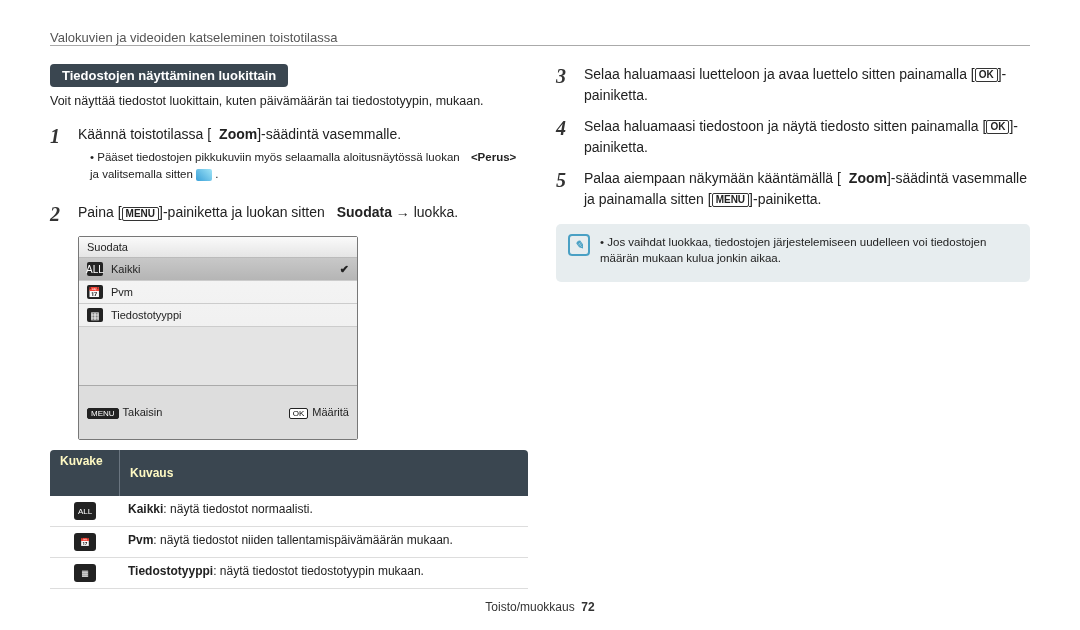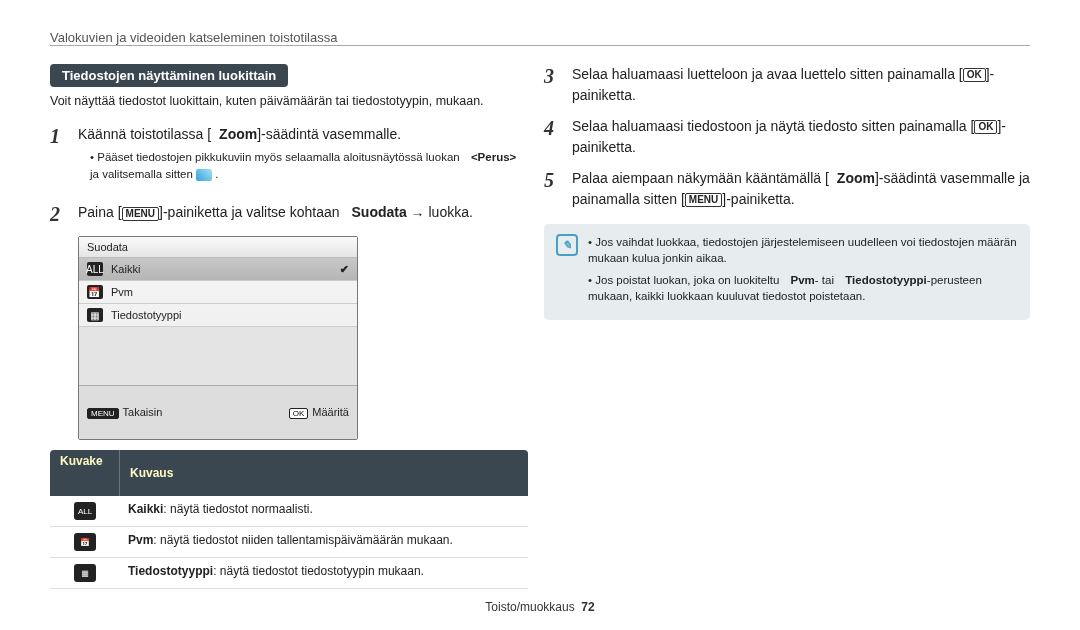--- a/index.html
+++ b/index.html
@@ -12,21 +12,21 @@
     position: relative;
     color: #222;
   }
   .header {
     font-size: 13px;
     color: #555;
     border-bottom: 1px solid #aaa;
     padding-bottom: 0;
     margin-bottom: 18px;
   }
-  .cols { display: flex; gap: 16px; }
+  .cols { display: flex; gap: 28px; }
   .col-left { flex: 0 0 478px; }
   .col-right { flex: 1; }
   .section-title {
     display: inline-block;
     background: #3a4650;
     color: #fff;
     font-weight: bold;
     font-size: 13px;
     padding: 4px 12px;
     border-radius: 4px;
@@ -154,21 +154,21 @@
         <span>Käännä toistotilassa [</span><span class="bold">Zoom</span><span>]-säädintä vasemmalle.</span>
         <div class="bullet">
           <span>Pääset tiedostojen pikkukuviin myös selaamalla aloitusnäytössä luokan </span><span class="bold">&lt;Perus&gt;</span><span> ja valitsemalla sitten </span><span class="inline-img-chip"></span> .
         </div>
       </div>
     </div>
 
     <div class="step">
       <div class="step-num">2</div>
       <div class="step-body">
-        <span>Paina [</span><span class="inline-icon">MENU</span><span>]-painiketta ja valitse kohtaan </span><span class="bold">Suodata</span><span> → luokka.</span>
+        <span>Paina [</span><span class="inline-icon">MENU</span><span>]-painiketta ja luokan sitten </span><span class="bold">Suodata</span><span> → luokka.</span>
       </div>
     </div>
 
     
     <div class="mock">
       <div class="mock-title">Suodata</div>
       <div class="mock-row selected">
         <span class="mock-ico">ALL</span>
         <span>Kaikki</span>
         <span class="tick">✔</span>
@@ -226,23 +226,20 @@
       <div class="step-num">5</div>
       <div class="step-body">
         <span>Palaa aiempaan näkymään kääntämällä [</span><span class="bold">Zoom</span><span>]-säädintä vasemmalle ja painamalla sitten [</span><span class="inline-icon">MENU</span><span>]-painiketta.</span>
       </div>
     </div>
 
     <div class="note">
       <div class="note-ico">✎</div>
       <div class="note-items">
         <div>Jos vaihdat luokkaa, tiedostojen järjestelemiseen uudelleen voi tiedostojen määrän mukaan kulua jonkin aikaa.</div>
-        <div>
-          <span>Jos poistat luokan, joka on luokiteltu </span><span class="bold">Pvm</span><span>- tai </span><span class="bold">Tiedostotyyppi</span><span>-perusteen mukaan, kaikki luokkaan kuuluvat tiedostot poistetaan.</span>
-        </div>
       </div>
     </div>
   </div>
 </div>
 
 <div class="footer">
   <span>Toisto/muokkaus</span>&nbsp;&nbsp;<span class="pn">72</span>
 </div>
 
 </body></html>

